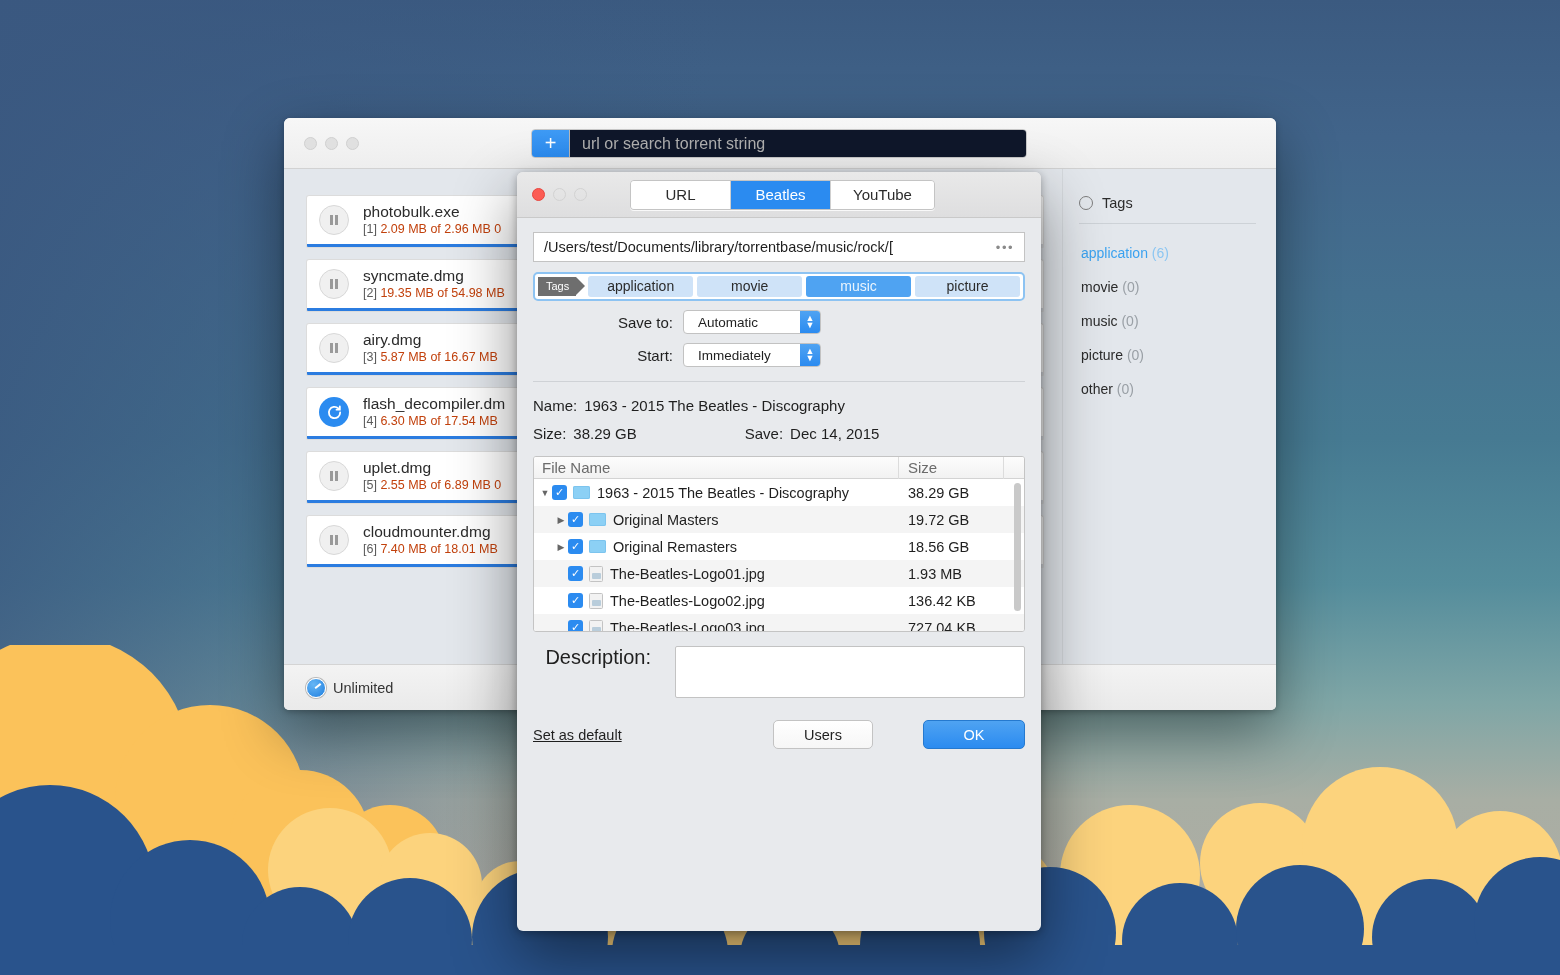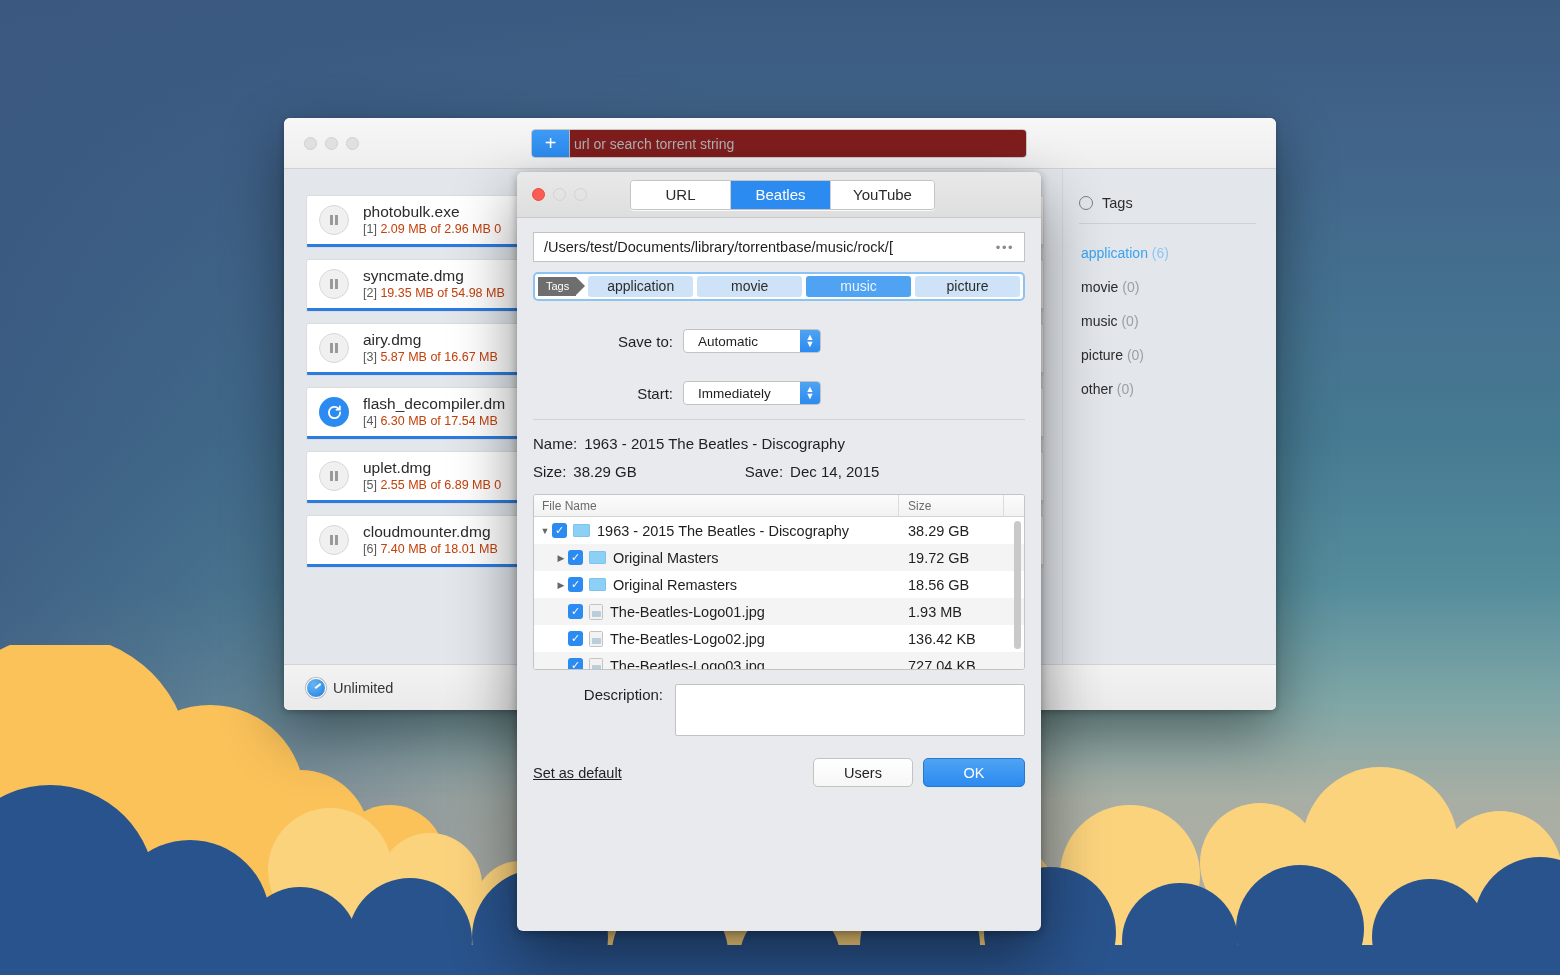--- a/index.html
+++ b/index.html
@@ -51,22 +51,22 @@
     position:absolute; left:247px; top:11px; width:496px; height:29px;
     display:flex; border-radius:4px; overflow:hidden;
     border:1px solid #c8c8c8; background:#fff;
   }
   .plus-btn {
     width:38px; background:linear-gradient(180deg,#3f9bf5 0%,#2b8bf0 100%);
     color:#fff; font-size:20px; line-height:27px; text-align:center; font-weight:400;
     border-right:1px solid #b9b9b9; cursor:pointer;
   }
   .search-input {
-    flex:1; border:0; outline:0; background:#7f1d1d;
-    font-size:14px; color:#a7a7a7; padding:0 4px;
+    flex:1; border:0; outline:0; background:#0f172a;
+    font-size:16px; color:#a7a7a7; padding:0 12px;
     font-family:"Liberation Sans", sans-serif;
   }
   .search-input::placeholder { color:#b0b0b0; }
 
   
   #appbody { flex:1; display:flex; background:#e3e7ec; min-height:0; }
   #downloads {
     flex:1; background:#e3e7ec; padding:26px 18px 0 22px; overflow:hidden;
   }
   .dl-card {
@@ -179,21 +179,21 @@
     content:''; position:absolute; right:-9px; top:0;
     border-left:9px solid #6e6e6e;
     border-top:9.5px solid transparent; border-bottom:9.5px solid transparent;
   }
   .tag-pill {
     flex:1; text-align:center; font-size:14px; color:#2c2c2c;
     background:#cfe3f8; height:21px; line-height:21px; border-radius:3px; cursor:pointer;
   }
   .tag-pill.sel { background:#4fa3f2; color:#eaf4fd; }
 
-  .formrow { display:flex; align-items:center; justify-content:flex-start; margin-top:28px; }
+  .formrow { display:flex; align-items:center; justify-content:flex-start; margin-top:9px; }
   .formrow .lab { width:150px; text-align:right; font-size:15px; color:#1f1f1f; padding-right:10px; }
   .popup {
     width:138px; height:24px; display:flex; align-items:center;
     background:#fff; border:1px solid #c2c2c2; border-radius:4px; overflow:hidden;
     font-size:13.5px; color:#1f1f1f;
   }
   .popup .val { flex:1; padding-left:14px; white-space:nowrap; }
   .popup .stepper {
     width:20px; height:100%; background:linear-gradient(180deg,#4fa3f2,#2b8bf0);
     color:#fff; display:flex; flex-direction:column; align-items:center;
@@ -208,21 +208,21 @@
   .meta .mrow .spacer { width:108px; }
 
   .filelist {
     margin:8px 16px 0 16px; background:#fff;
     border:1px solid #c4c4c4; border-radius:3px; overflow:hidden;
     height:176px; display:flex; flex-direction:column;
   }
   .fl-head {
     height:22px; flex:0 0 22px; display:flex; align-items:center;
     background:linear-gradient(180deg,#fcfcfc,#f2f2f2);
-    border-bottom:1px solid #d3d3d3; font-size:12px; color:#6b6b6b;
+    border-bottom:1px solid #d3d3d3; font-size:15px; color:#6b6b6b;
   }
   .fl-head .c1 { flex:1; padding-left:8px; border-right:1px solid #dcdcdc; line-height:22px; }
   .fl-head .c2 { width:105px; padding-left:9px; border-right:1px solid #dcdcdc; line-height:22px; }
   .fl-head .c3 { width:20px; }
   .fl-body { flex:1; overflow:hidden; position:relative; }
   .fl-row { height:27px; display:flex; align-items:center; font-size:14.5px; color:#1f1f1f; }
   .fl-row.alt { background:#f4f4f4; }
   .fl-name { flex:1; display:flex; align-items:center; min-width:0; padding-left:4px; }
   .fl-size { width:105px; padding-left:9px; white-space:nowrap; }
   .fl-pad { width:20px; }
@@ -246,24 +246,24 @@
   .ic-file::after {
     content:''; position:absolute; left:2px; bottom:2px; width:9px; height:6px;
     background:#b9cddb; border-radius:1px;
   }
   .fl-scroll {
     position:absolute; right:3px; top:4px; width:7px; height:128px;
     background:#c9c9c9; border-radius:4px; cursor:pointer;
   }
 
   .descrow { display:flex; padding:14px 16px 0 16px; align-items:flex-start; }
-  .descrow .lab { width:142px; text-align:right; font-size:15px; color:#1f1f1f; padding-right:12px; line-height:22px; }
+  .descrow .lab { width:142px; text-align:right; font-size:20px; color:#1f1f1f; padding-right:24px; line-height:22px; }
   .descbox { flex:1; height:52px; background:#fff; border:1px solid #c3c3c3; border-radius:2px; }
 
-  .dlg-foot { display:flex; align-items:center; padding:22px 16px 0 16px; }
+  .dlg-foot { display:flex; align-items:center; padding:22px 16px 0 16px;gap:40px; }
   .setdefault {
     font-size:14.5px; color:#1f1f1f; text-decoration:underline; cursor:pointer;
   }
   .dlg-foot .grow { flex:1; }
   .btn {
     height:29px; min-width:100px; border-radius:5px; font-size:14.5px;
     display:flex; align-items:center; justify-content:center; cursor:pointer;
   }
   .btn.cancel { background:linear-gradient(180deg,#fff,#f6f6f6); border:1px solid #c3c3c3; color:#1f1f1f; margin-right:10px; }
   .btn.ok { background:linear-gradient(180deg,#4fa3f2,#2b8bf0); border:1px solid #2579cf; color:#fff; min-width:102px; }

